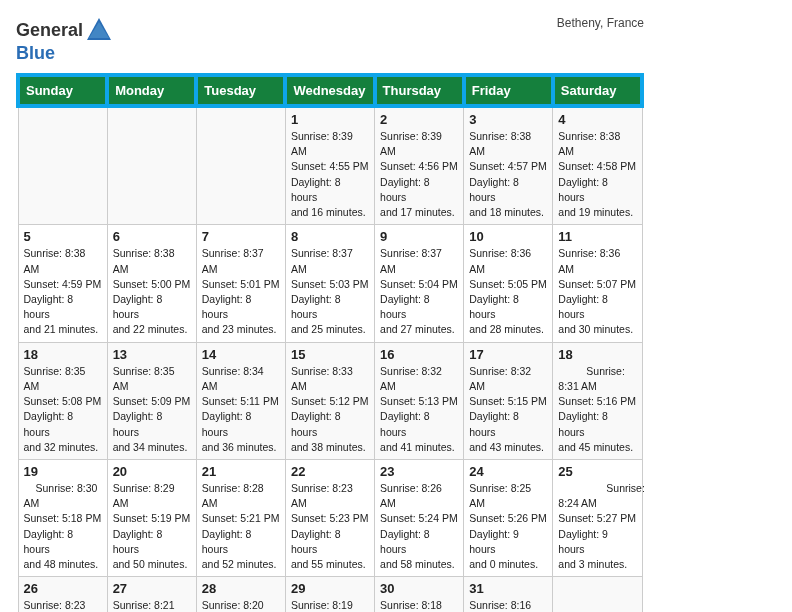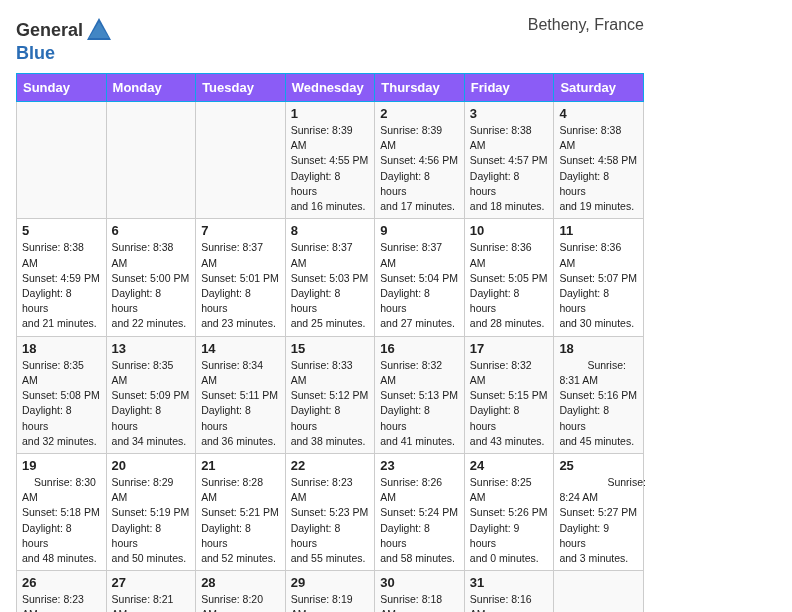--- a/index.html
+++ b/index.html
@@ -44,37 +44,37 @@
     }
     .title-block {
       text-align: right;
     }
     .title-block h1 {
       font-size: 32px;
       font-weight: normal;
       color: #222;
     }
     .title-block h2 {
-      font-size: 16px;
+      font-size: 12px;
       font-weight: normal;
       color: #444;
     }
     table {
       width: 100%;
       border-collapse: collapse;
       table-layout: fixed;
     }
     thead tr th {
-      background-color: #8b5cf6;
+      background-color: #15803d;
       color: #fff;
       text-align: left;
       padding: 6px 6px;
       font-size: 13px;
       font-weight: bold;
-      border: 1px solid #0ea5e9;
+      border: 4px solid #0ea5e9;
     }
     tbody tr td {
       border: 1px solid #ccc;
       vertical-align: top;
       padding: 4px 5px;
       font-size: 11px;
       color: #222;
       background: #fff;
       height: 88px;
     }

